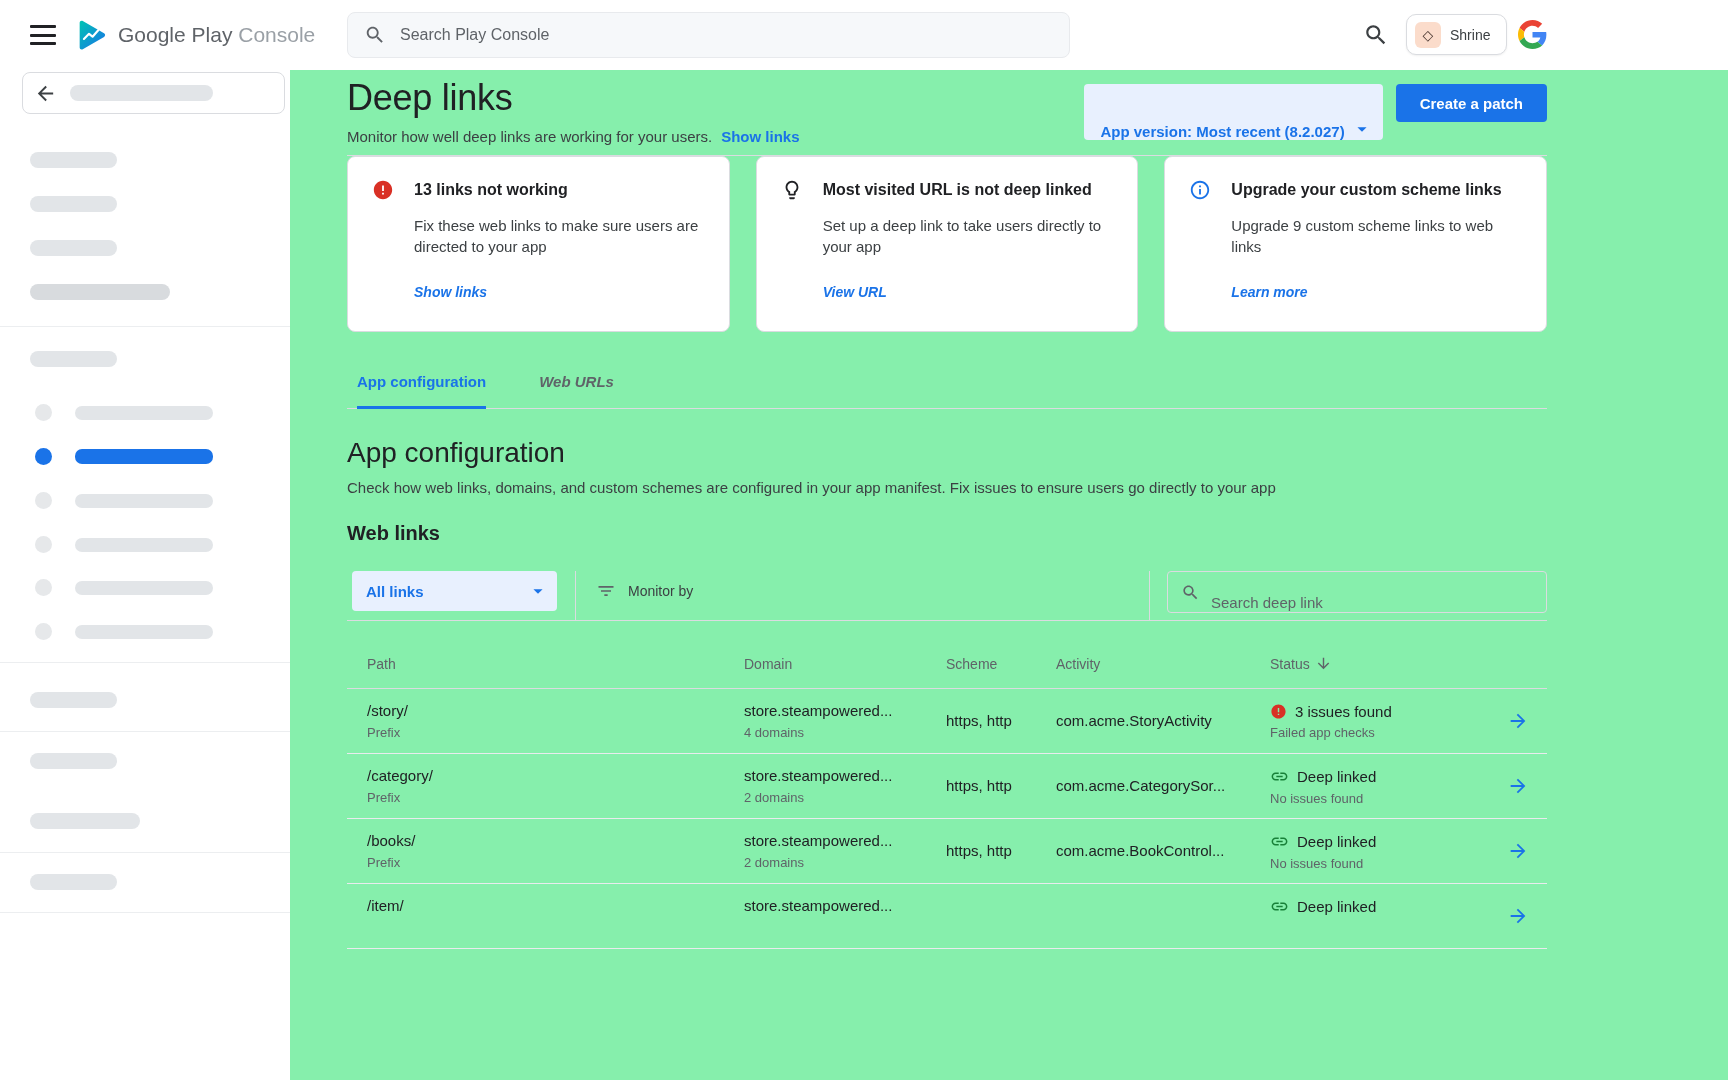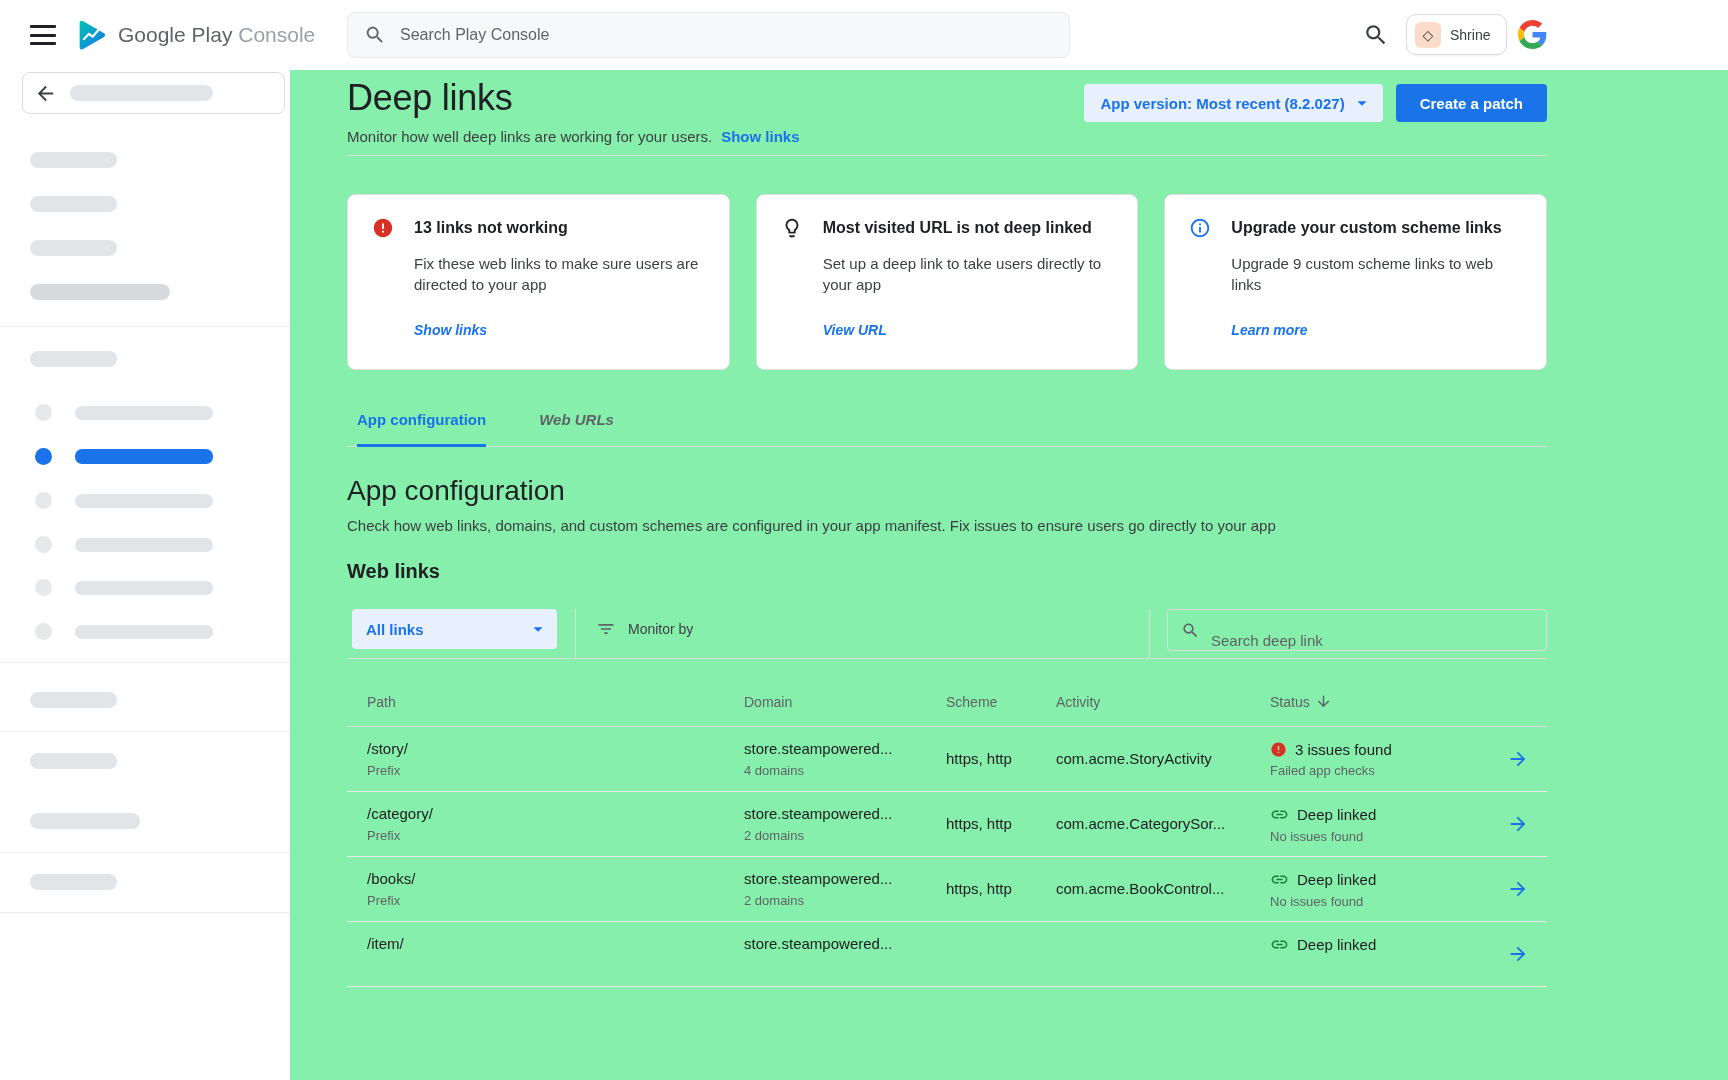--- a/index.html
+++ b/index.html
@@ -47,27 +47,27 @@
   .nav-item.active .navbar { background: #1a73e8; height: 15px; }
 
   
   .main { position: absolute; top: 70px; left: 290px; width: 1438px; height: 1010px; background: #86efac; }
   .content { position: relative; margin-left: 57px; width: 1200px; }
 
   .page-title { font-size: 36px; font-weight: 400; color: #202124; margin-top: 6px; line-height: 44px; letter-spacing: -0.25px; }
   .subtitle { margin-top: 8px; font-size: 15px; color: #3c4043; display: flex; gap: 9px; align-items: baseline; }
   .subtitle a { color: #1a73e8; font-weight: 700; text-decoration: none; }
   .header-actions { position: absolute; top: 8px; right: 0; display: flex; gap: 13px; }
-  .btn-tonal { height: 38px; background: #e8f0fe; color: #1a73e8; border: none; border-radius: 4px;
-    font-size: 15px; font-weight: 700; padding: 0 10px 0 16px; display: flex; align-items: center; gap: 6px; }
+  .btn-tonal { height: 56px; background: #e8f0fe; color: #1a73e8; border: none; border-radius: 4px;
+    font-size: 15px; font-weight: 700; padding: 0 10px 0 16px; display: flex; align-items: flex-end; gap: 6px; }
   .btn-primary { height: 38px; background: #1a73e8; color: #fff; border: none; border-radius: 4px;
     font-size: 15px; font-weight: 700; padding: 0 24px; }
   .hdr-divider { margin-top: 10px; height: 1px; background: #dadce0; }
 
-  .cards { margin-top: 38px; display: flex; gap: 26px; border-radius: 23px; }
+  .cards { display: flex; gap: 26px; border-radius: 23px; }
   .card { flex: 1; border: 1px solid #dadce0; border-radius: 8px; padding: 22px 24px; height: 176px; background: #fff; }
   .card-head { display: flex; align-items: center; gap: 20px; }
   .card-head svg { flex: none; }
   .card-title { font-size: 16px; font-weight: 700; color: #202124; }
   .card-body { margin-top: 14px; margin-left: 42px; font-size: 15px; line-height: 21px; color: #3c4043; max-width: 300px; }
   .card-action { display: inline-block; margin-top: 27px; margin-left: 42px; font-size: 14px; font-weight: 700;
     color: #1a73e8; text-decoration: none; font-style: italic; }
 
   .tabs { margin-top: 40px; border-bottom: 1px solid #dadce0; display: flex; padding-left: 10px; }
   .tab { font-size: 15px; font-weight: 700; color: #5f6368; line-height: 20px; padding-bottom: 14px;

